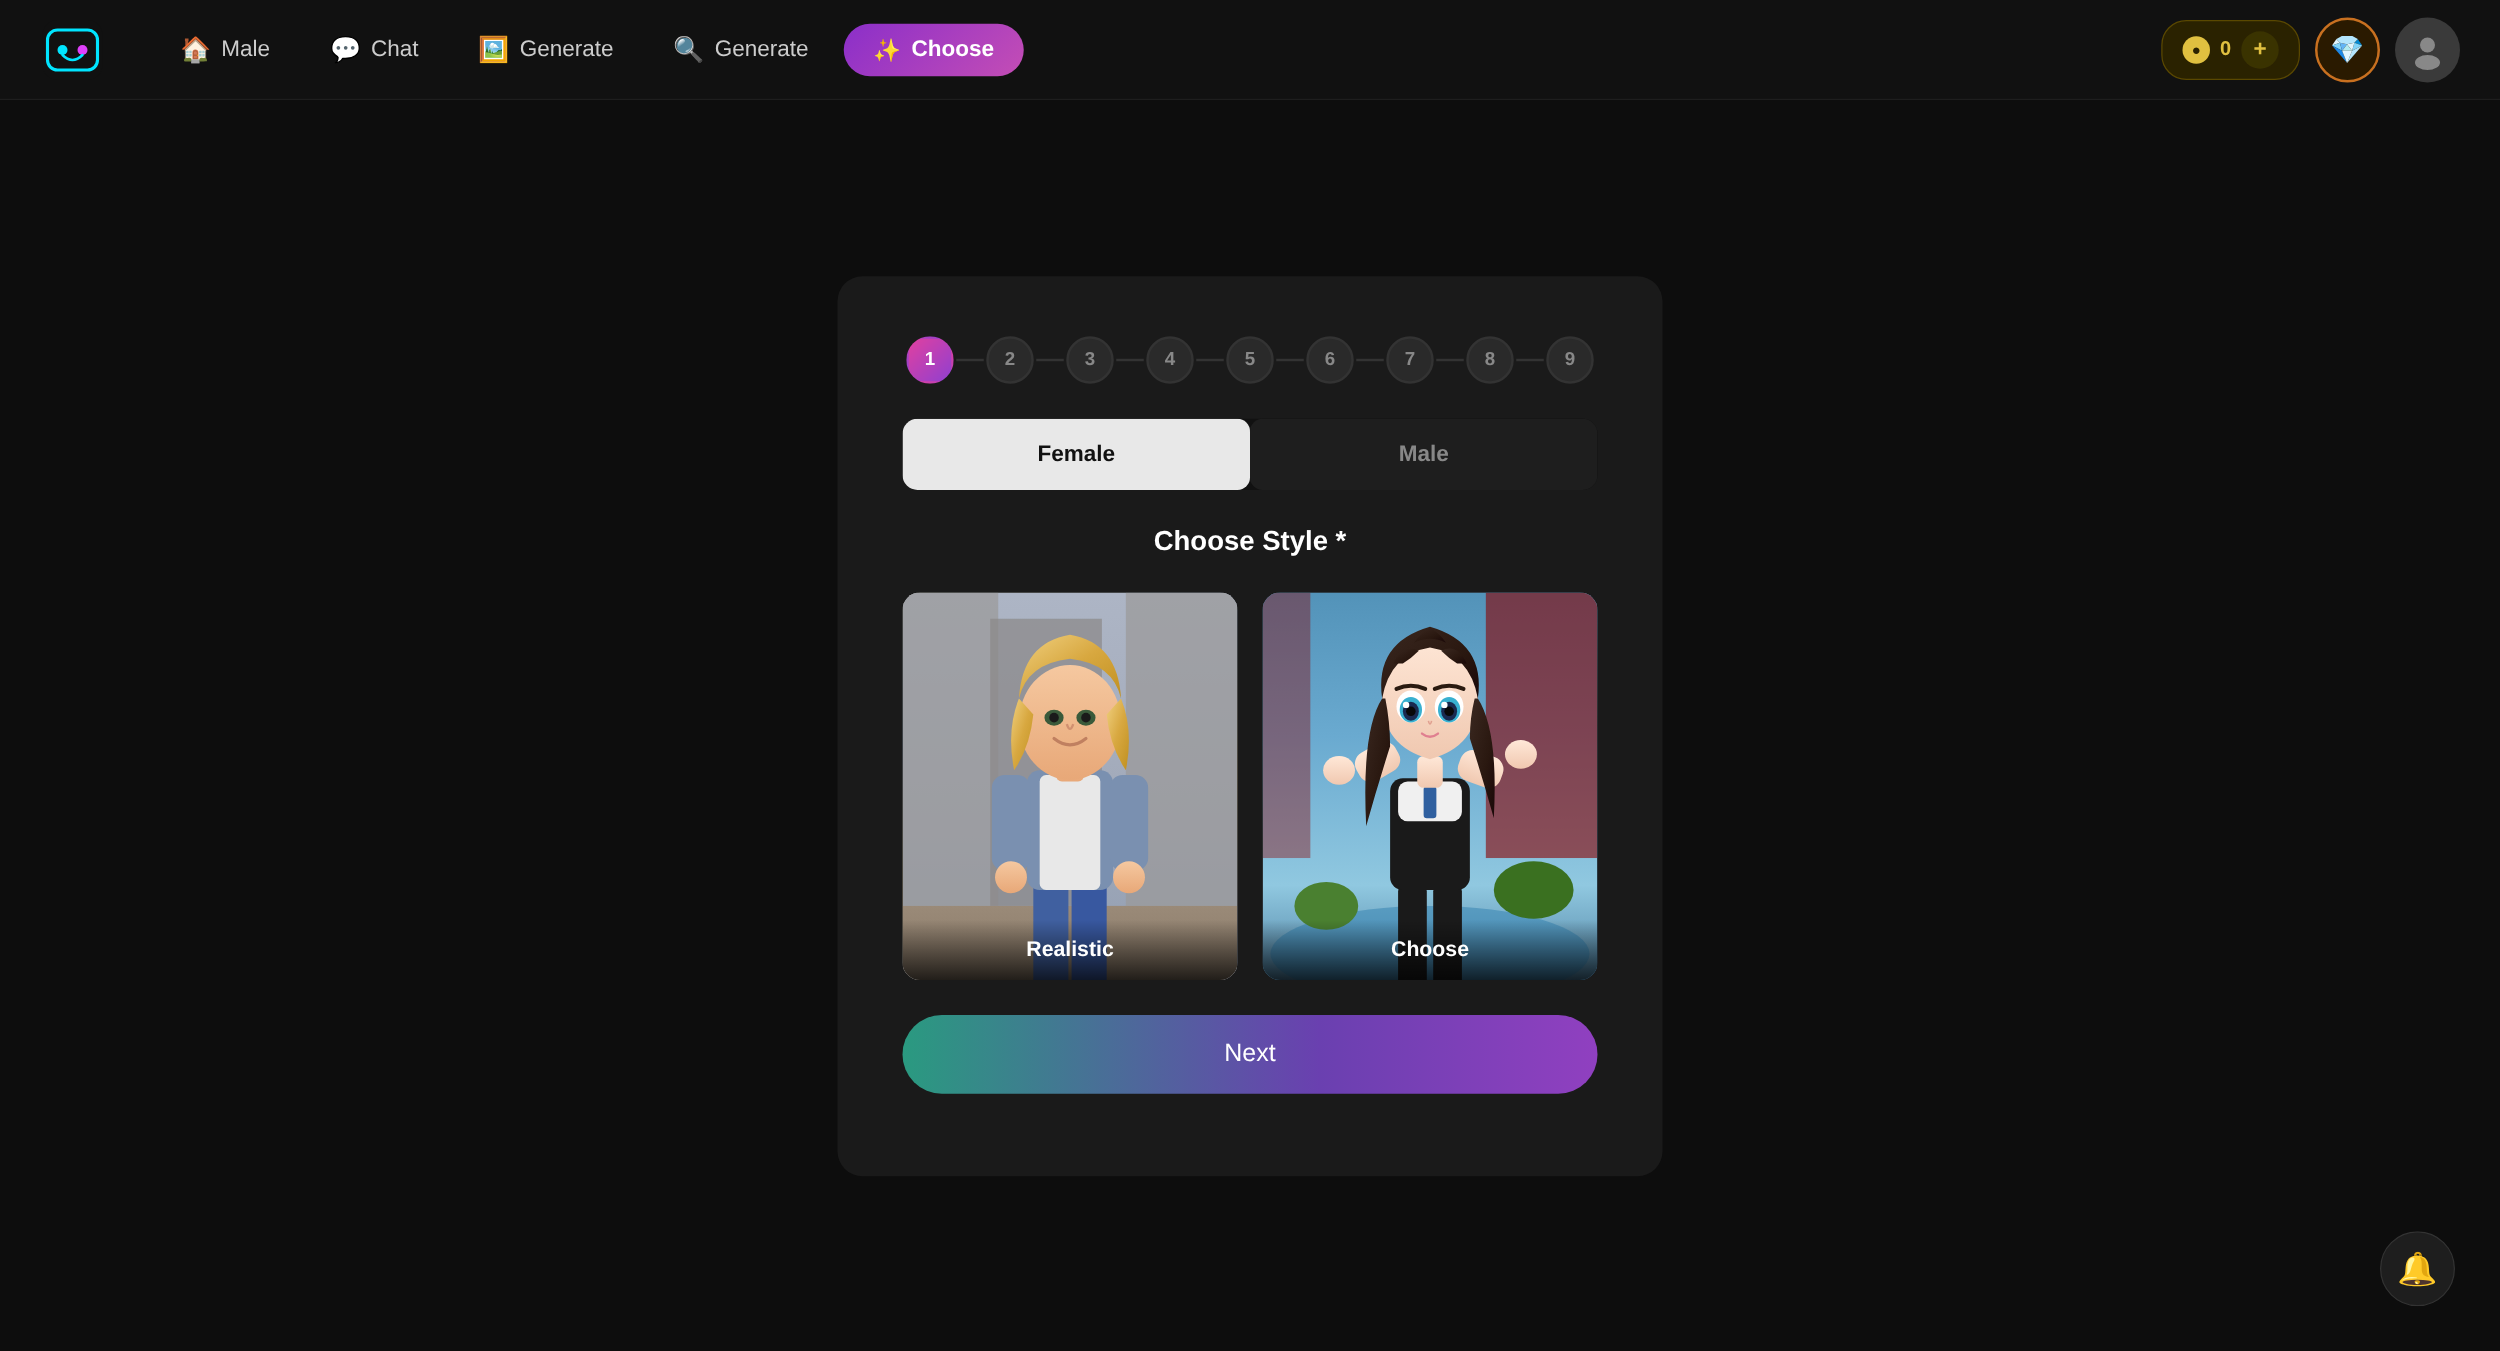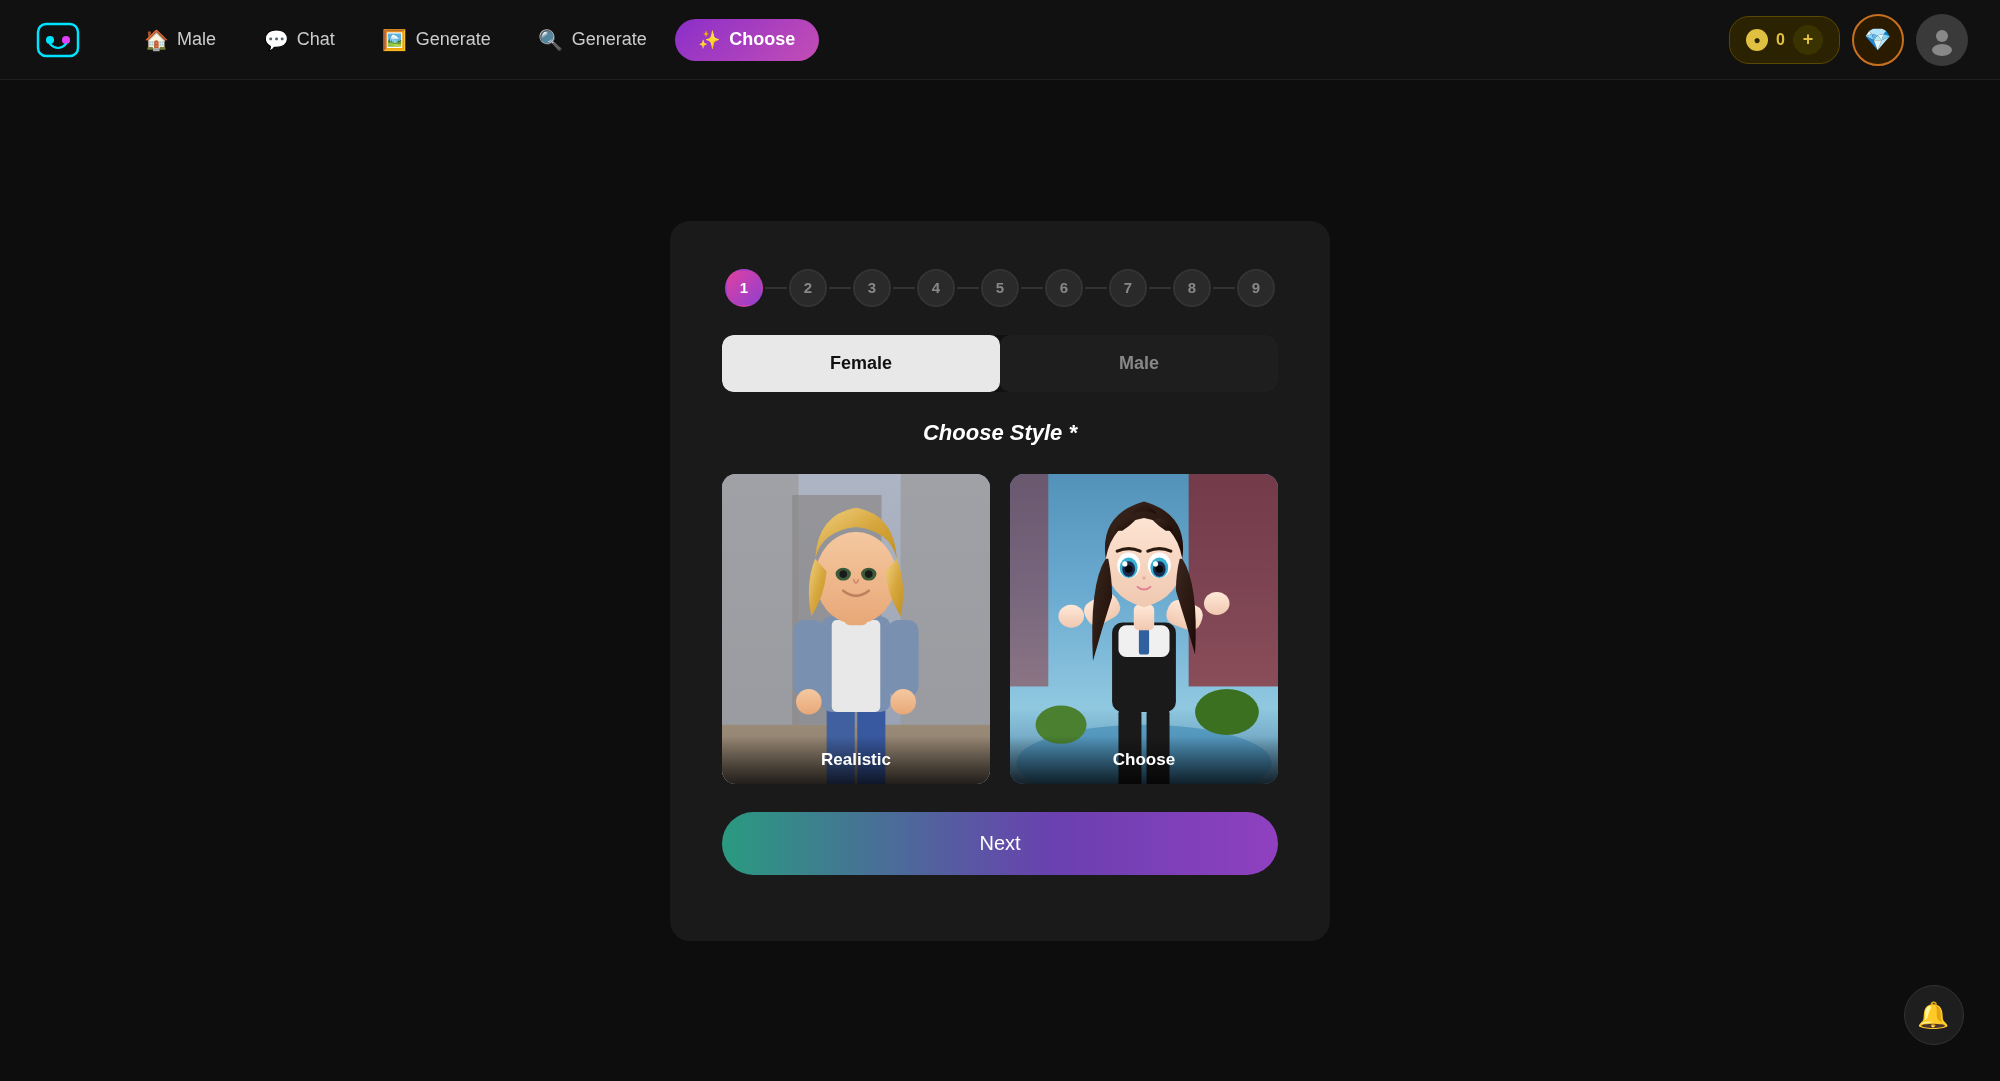--- a/index.html
+++ b/index.html
@@ -241,21 +241,20 @@
     }
 
     
     .style-heading {
       font-size: 22px;
       font-weight: 700;
       color: #ffffff;
       align-self: flex-start;
       width: 100%;
       text-align: center;
-      font-style: italic;
     }
 
     .style-cards {
       display: flex;
       gap: 20px;
       width: 100%;
       justify-content: center;
     }
 
     .style-card {

